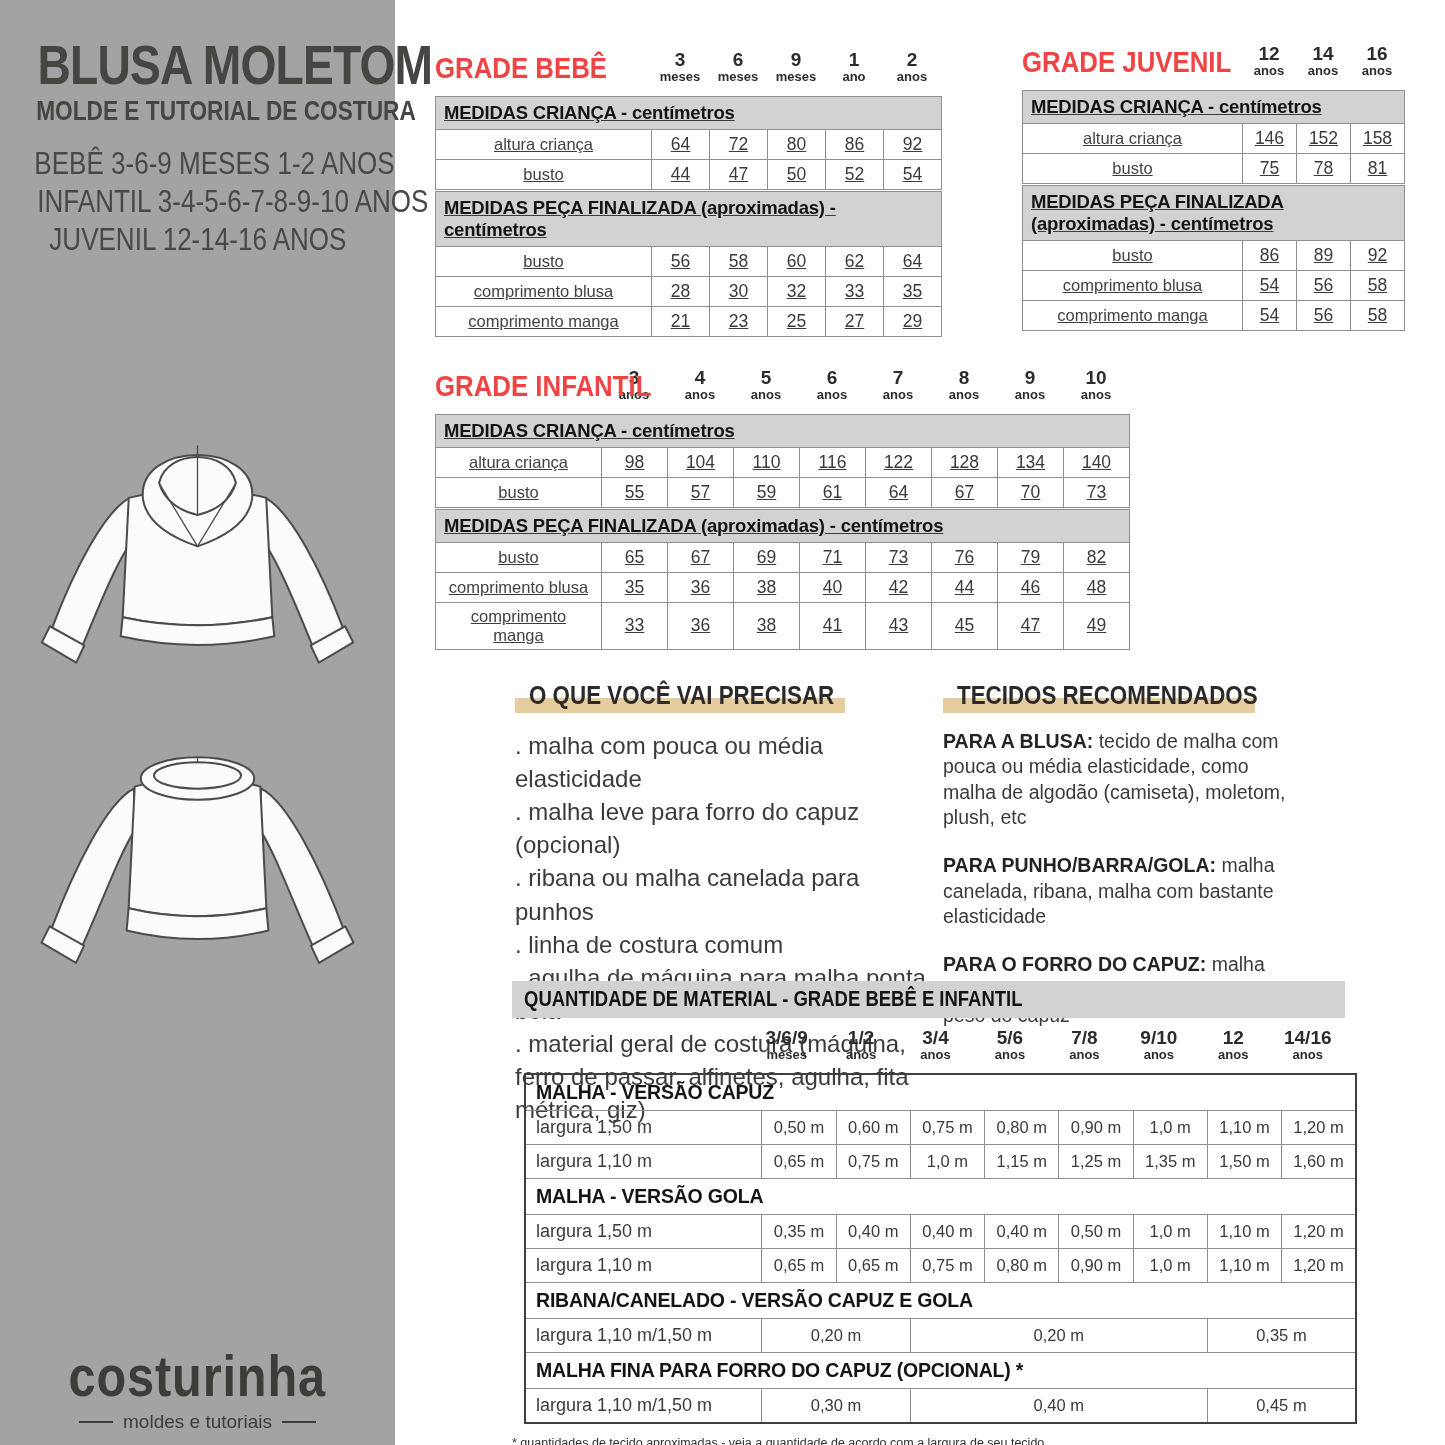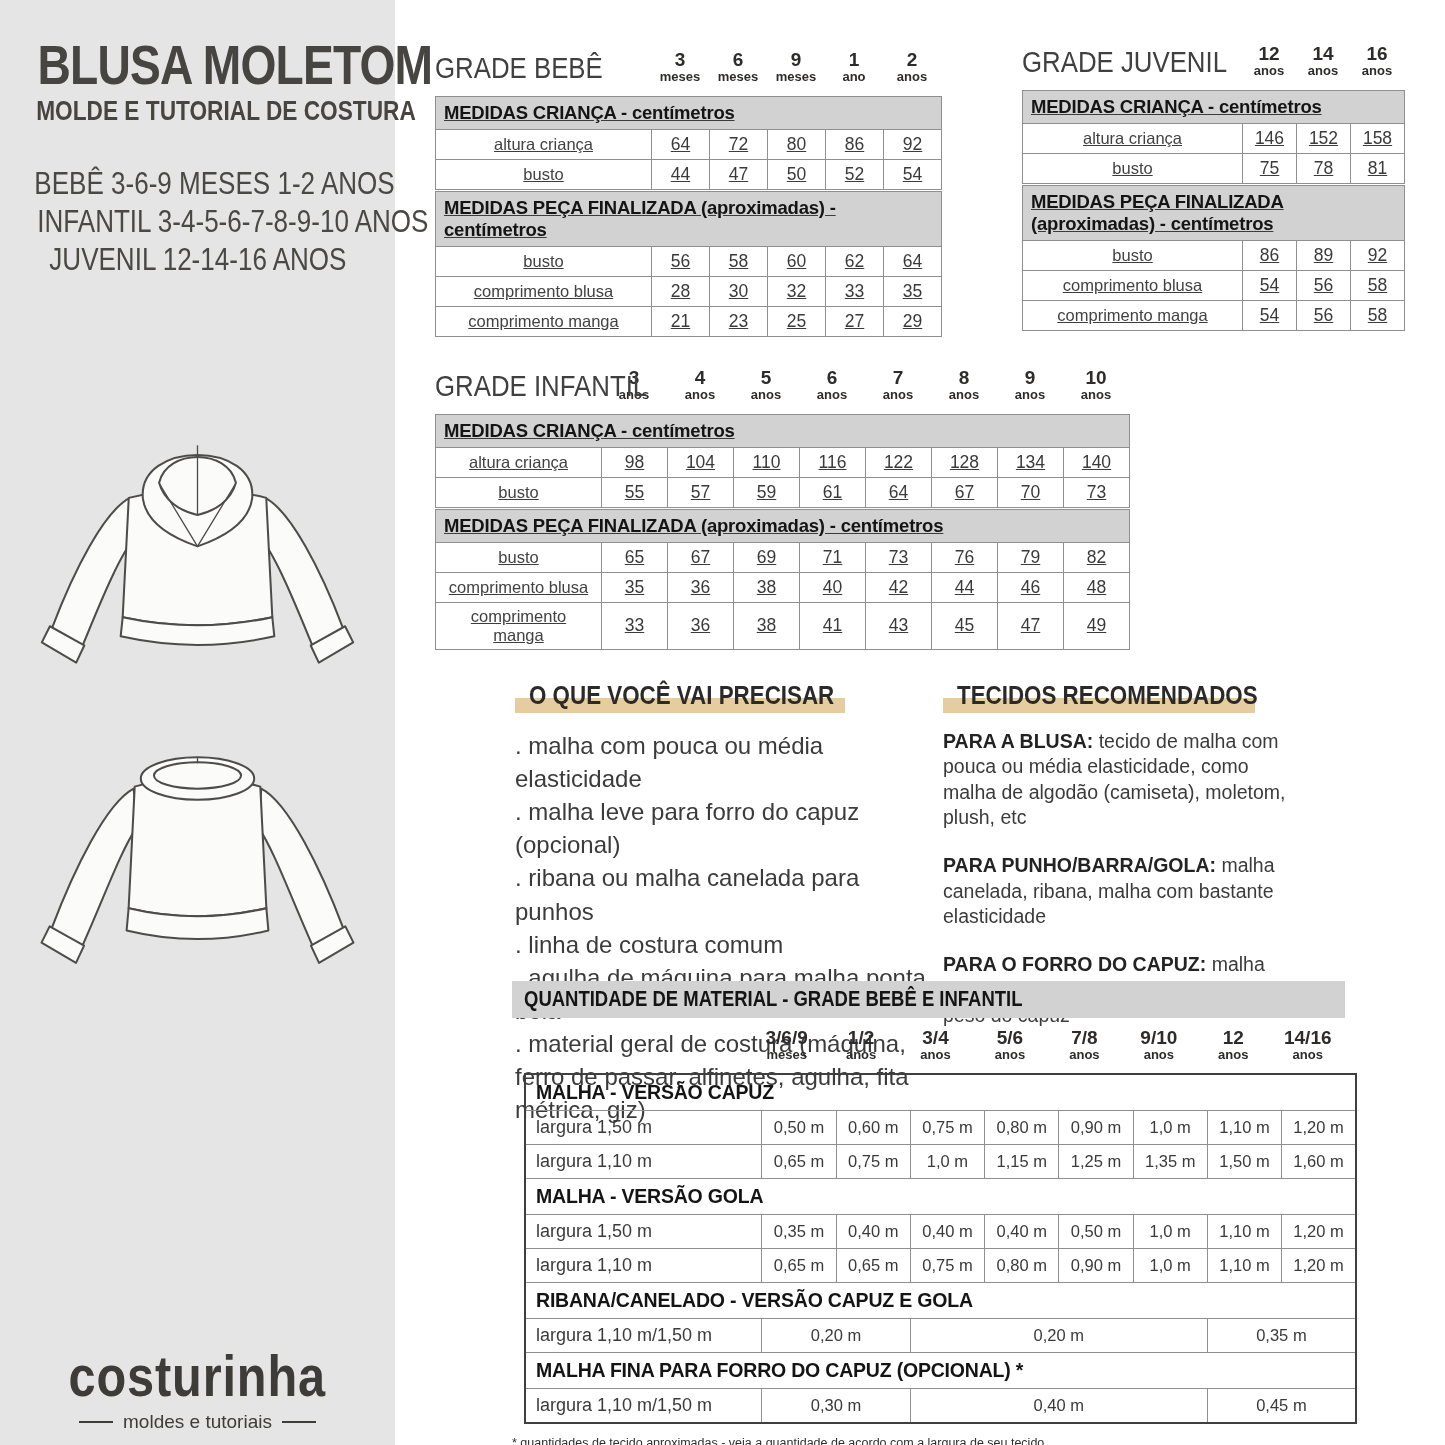--- a/index.html
+++ b/index.html
@@ -2,42 +2,42 @@
 <html><head>
 <meta charset="utf-8">
 <style>
   html,body{margin:0;padding:0;background:#fff;}
   .canvas{position:relative;width:1445px;height:1445px;background:#ffffff;overflow:hidden;
           font-family:"Liberation Sans",sans-serif;color:#3c3c3c;}
   .cond{display:inline-block;transform:scaleX(0.84);transform-origin:50% 50%;white-space:nowrap;}
   .cond-l{display:inline-block;transform:scaleX(0.86);transform-origin:0 50%;white-space:nowrap;}
 
   
-  .sidebar{position:absolute;left:0;top:0;width:395px;height:1445px;background:#e5e5e5;}
+  .sidebar{position:absolute;left:0;top:0;width:395px;height:1445px;background:#a3a3a3;}
   .sb-title{margin-top:38px;text-align:center;font-weight:bold;color:#474542;font-size:55px;line-height:1.0;letter-spacing:-1px;}
   .sb-sub{margin-top:4px;text-align:center;font-weight:bold;color:#474542;font-size:27px;line-height:1.05;}
-  .sb-sizes{margin-top:40px;text-align:center;color:#4a4845;font-size:31px;line-height:1.22;font-weight:normal;}
+  .sb-sizes{margin-top:20px;text-align:center;color:#4a4845;font-size:31px;line-height:1.22;font-weight:normal;}
   .sb-sizes .line{display:block;}
   .illus{position:absolute;left:15px;}
   .illus-hoodie{top:418px;}
   .illus-sweat{top:738px;}
   .logo{position:absolute;left:0;bottom:12px;width:395px;text-align:center;color:#3e3c39;}
   .logo-name{font-size:58px;font-weight:bold;letter-spacing:1px;line-height:1;}
   .logo-tag{margin-top:6px;display:flex;align-items:center;justify-content:center;gap:10px;font-size:19px;}
   .logo-tag .rule{width:34px;height:2px;background:#3e3c39;display:inline-block;}
 
   
   .size-table{position:absolute;}
   #st-bebe{left:435px;top:50px;width:506px;}
   #st-juvenil{left:1022px;top:44px;width:382px;}
   #st-infantil{left:435px;top:368px;width:694px;}
   .size-table table{border-collapse:collapse;table-layout:fixed;width:100%;}
   .head-tbl{margin-bottom:7px;}
   .head-tbl td{border:none;vertical-align:bottom;padding:0 0 4px 0;}
-  .title-cell{font-size:30px;font-weight:normal;color:#404040;}
+  .title-cell{font-size:30px;font-weight:bold;color:#ef4444;}
   .col-head{text-align:center;}
   .col-top{display:block;font-size:19px;font-weight:bold;color:#2d2c2a;line-height:1;}
   .col-sub{display:block;font-size:13px;font-weight:bold;color:#2d2c2a;line-height:1.2;}
   .sec-tbl{margin-bottom:1px;border:1.5px solid #6e6e6e;text-decoration:underline;}
   .sec-tbl td{border:1px solid #8f8f8f;}
   .sec-bar{background:#d2d2d2;font-weight:bold;font-size:18.5px;color:#141414;padding:5px 8px;letter-spacing:-0.2px;}
   .lbl-cell{font-size:16.5px;color:#424242;padding:4px 8px;text-align:center;}
   .val-cell{font-size:17.5px;color:#3a3a3a;text-align:center;padding:4px 0;}
 
   

